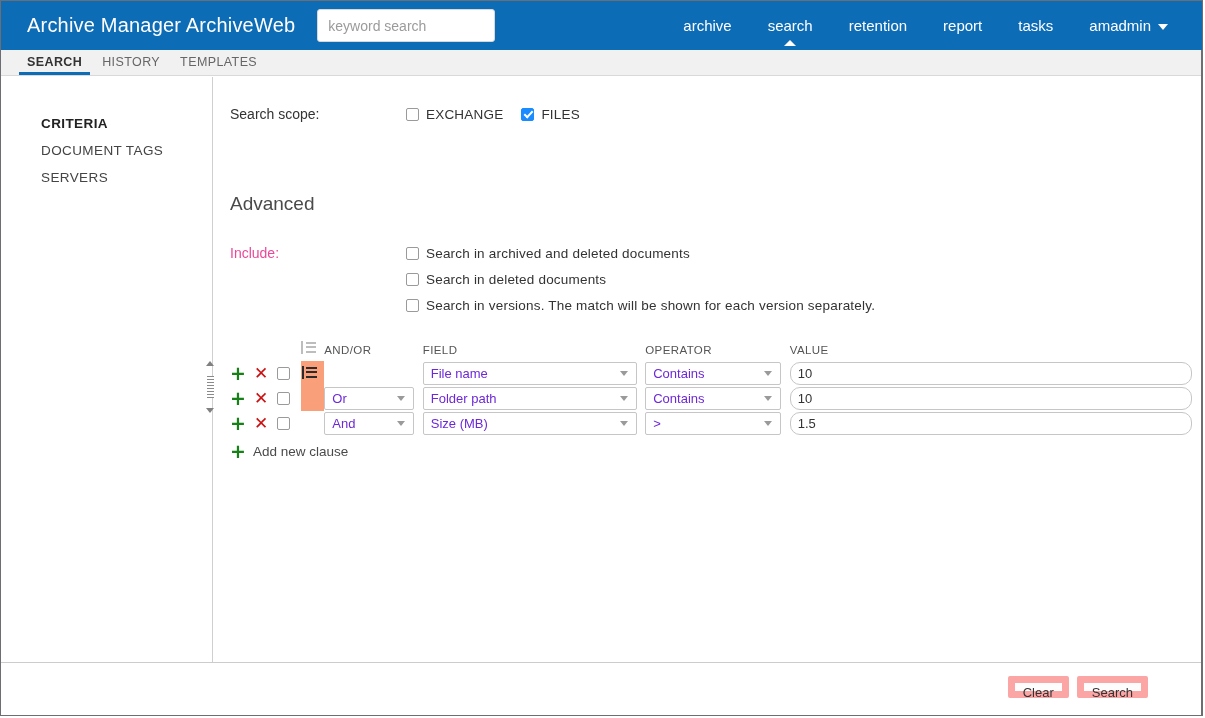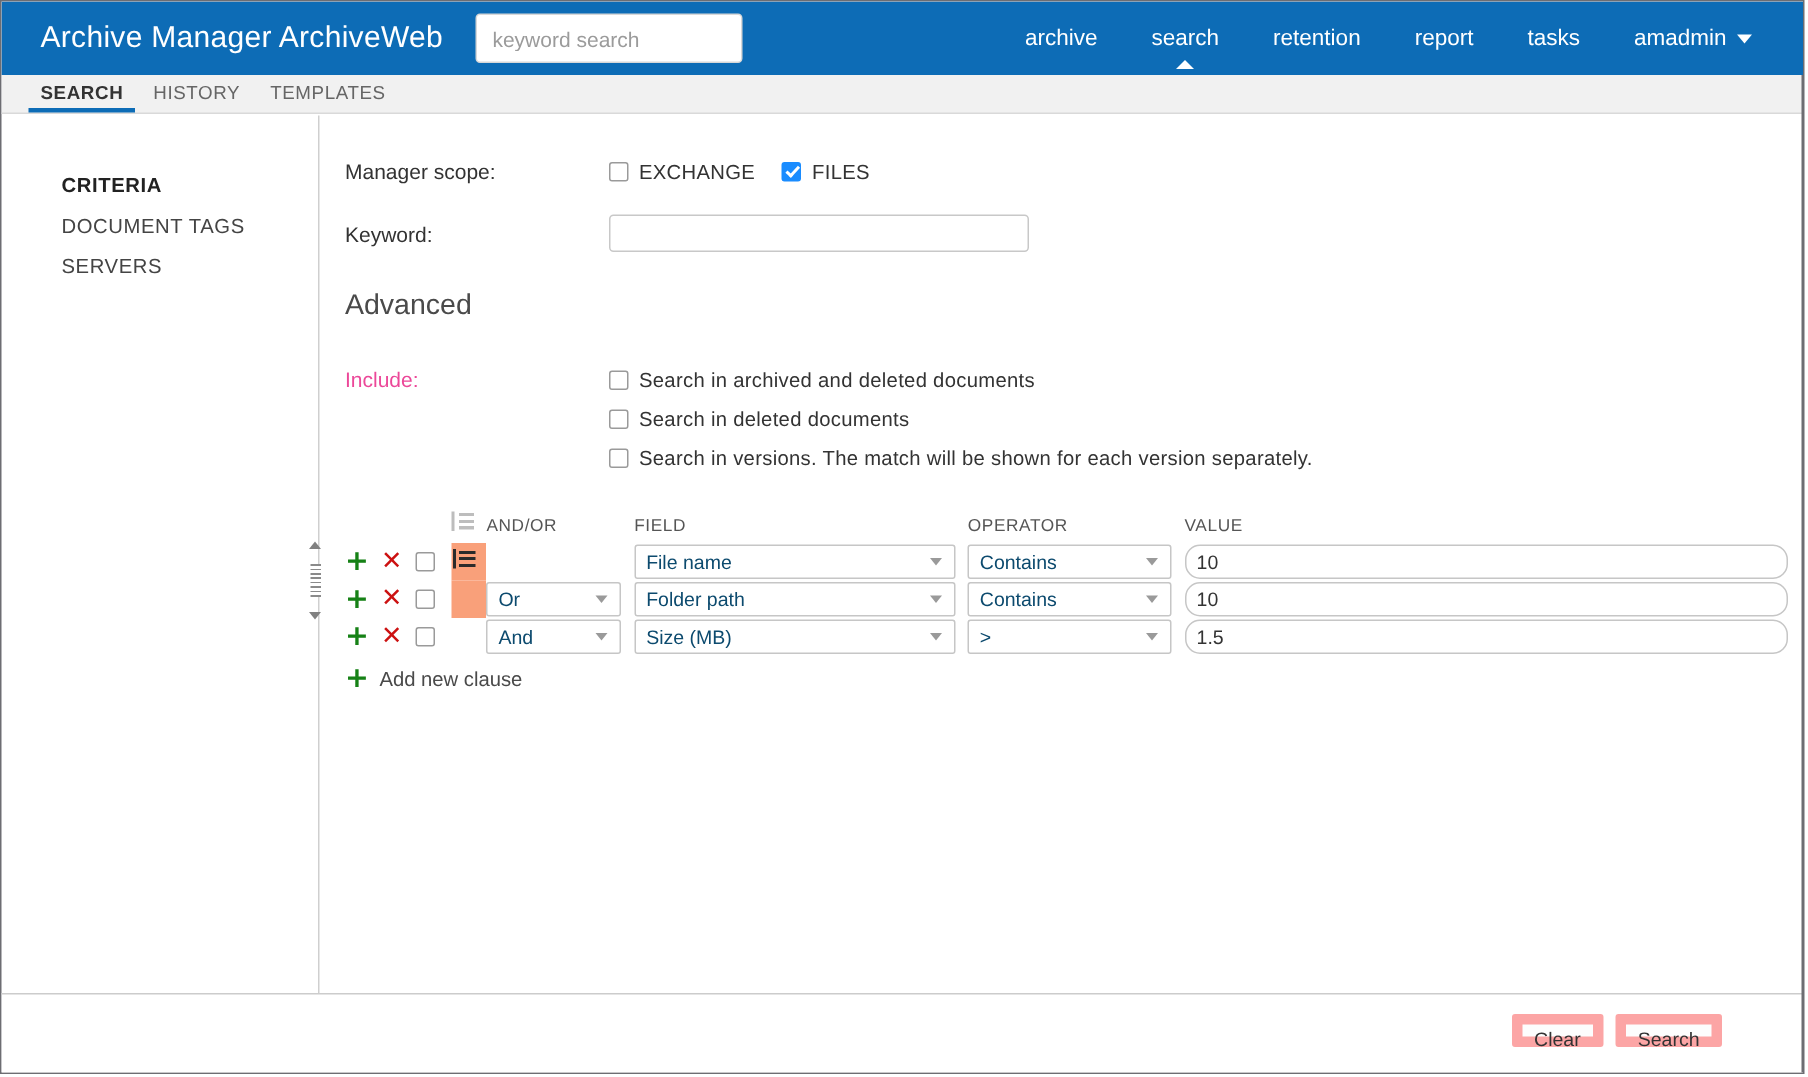--- a/index.html
+++ b/index.html
@@ -370,21 +370,21 @@
       transparent 2px, transparent 4.5px);
   }
 
   .selbox {
     position: relative;
     height: 23px;
     border: 1px solid #c6c6c6;
     border-radius: 2px;
     background: #ffffff;
     font-size: 13px;
-    color: #0c4a6e;
+    color: #6d28d9;
     display: flex;
     align-items: center;
     padding-left: 7px;
     box-sizing: border-box;
     cursor: pointer;
     user-select: none;
   }
   .selbox .arrow {
     position: absolute;
     right: 8px;
@@ -497,31 +497,27 @@
 
   <div class="sidebar">
     <div class="side-item active">CRITERIA</div>
     <div class="side-item">DOCUMENT TAGS</div>
     <div class="side-item">SERVERS</div>
   </div>
 
   <div class="main">
 
     <div class="scope-row row-line">
-      <div class="lbl scope-label">Manager scope:</div>
+      <div class="lbl scope-label">Search scope:</div>
       <div class="cb"></div>
       <span class="cb-text">EXCHANGE</span>
       <div class="cb checked"></div>
       <span class="cb-text">FILES</span>
     </div>
 
-    <div class="kw-row row-line">
-      <div class="lbl scope-label">Keyword:</div>
-      <input class="kw-input" type="text" placeholder="" style="">
-    </div>
 
     <div class="adv-title">Advanced</div>
 
     <div class="include-block">
       <div class="include-label">Include:</div>
       <div class="include-list">
         <div class="include-item">
           <div class="cb"></div>
           <span class="cb-text">Search in archived and deleted documents</span>
         </div>

